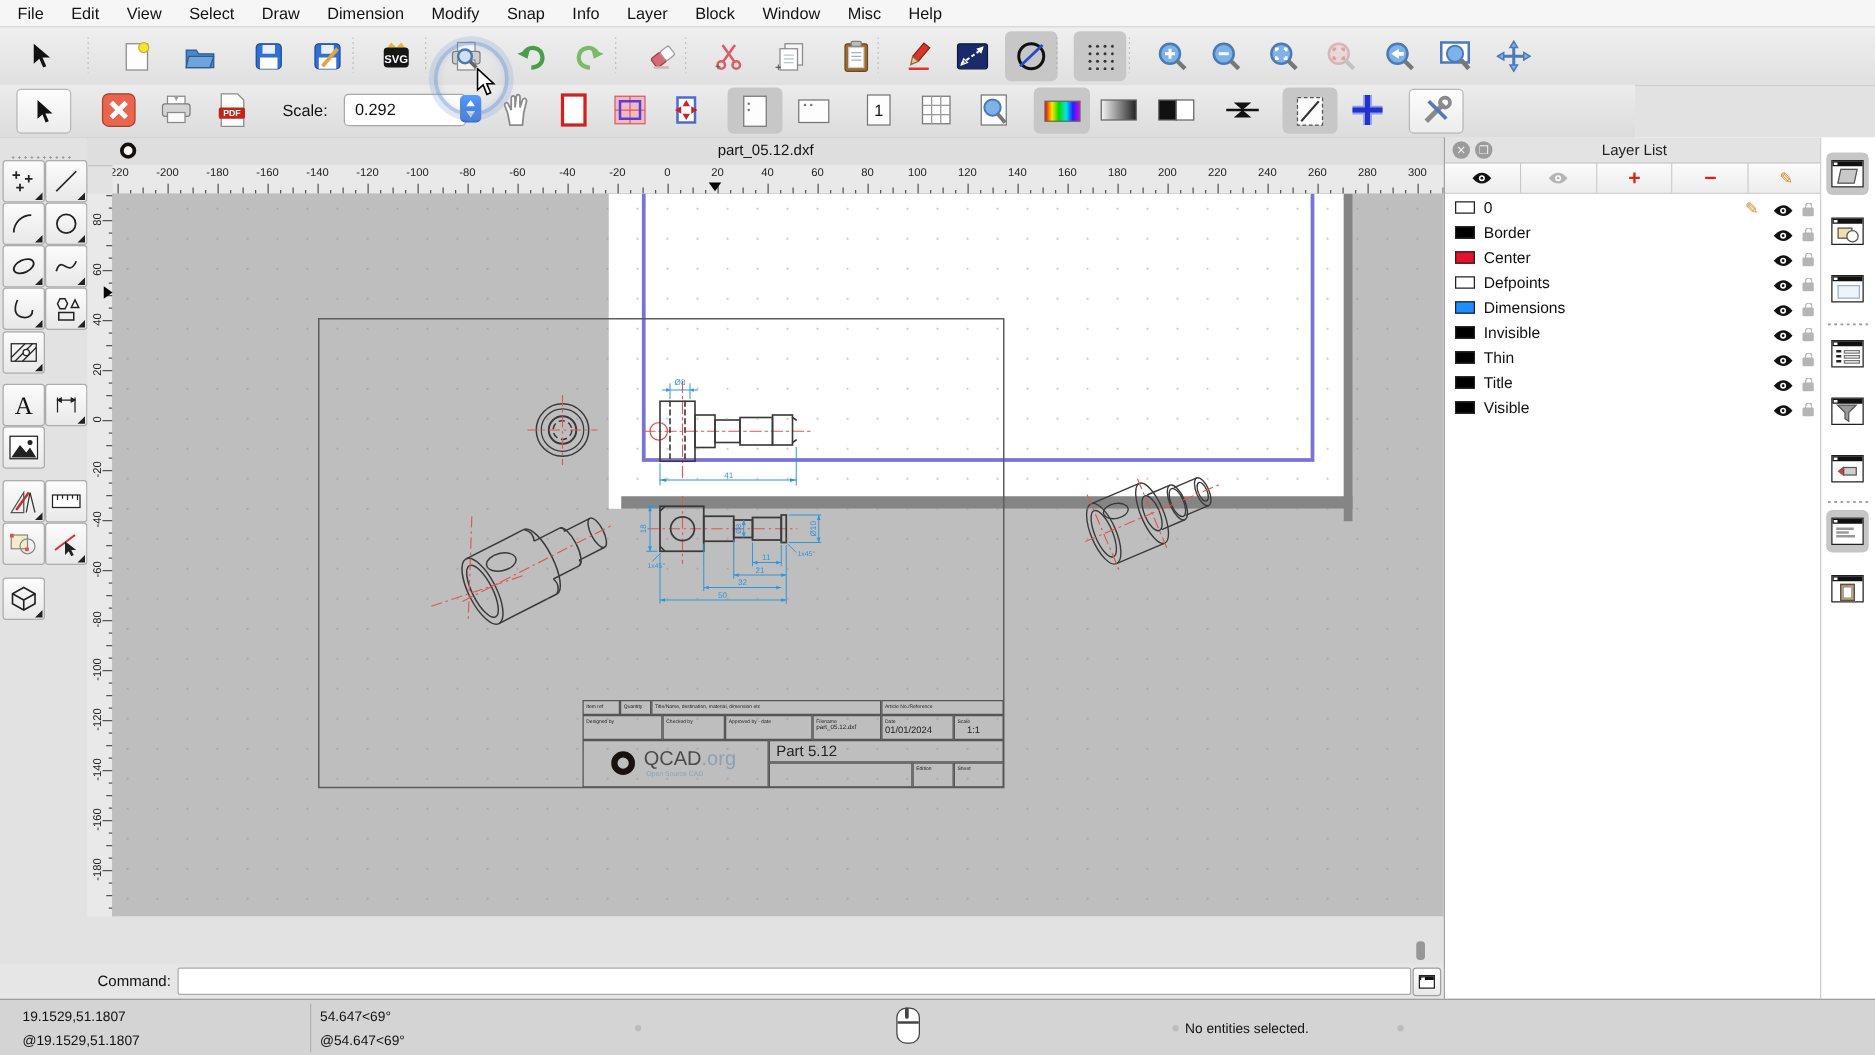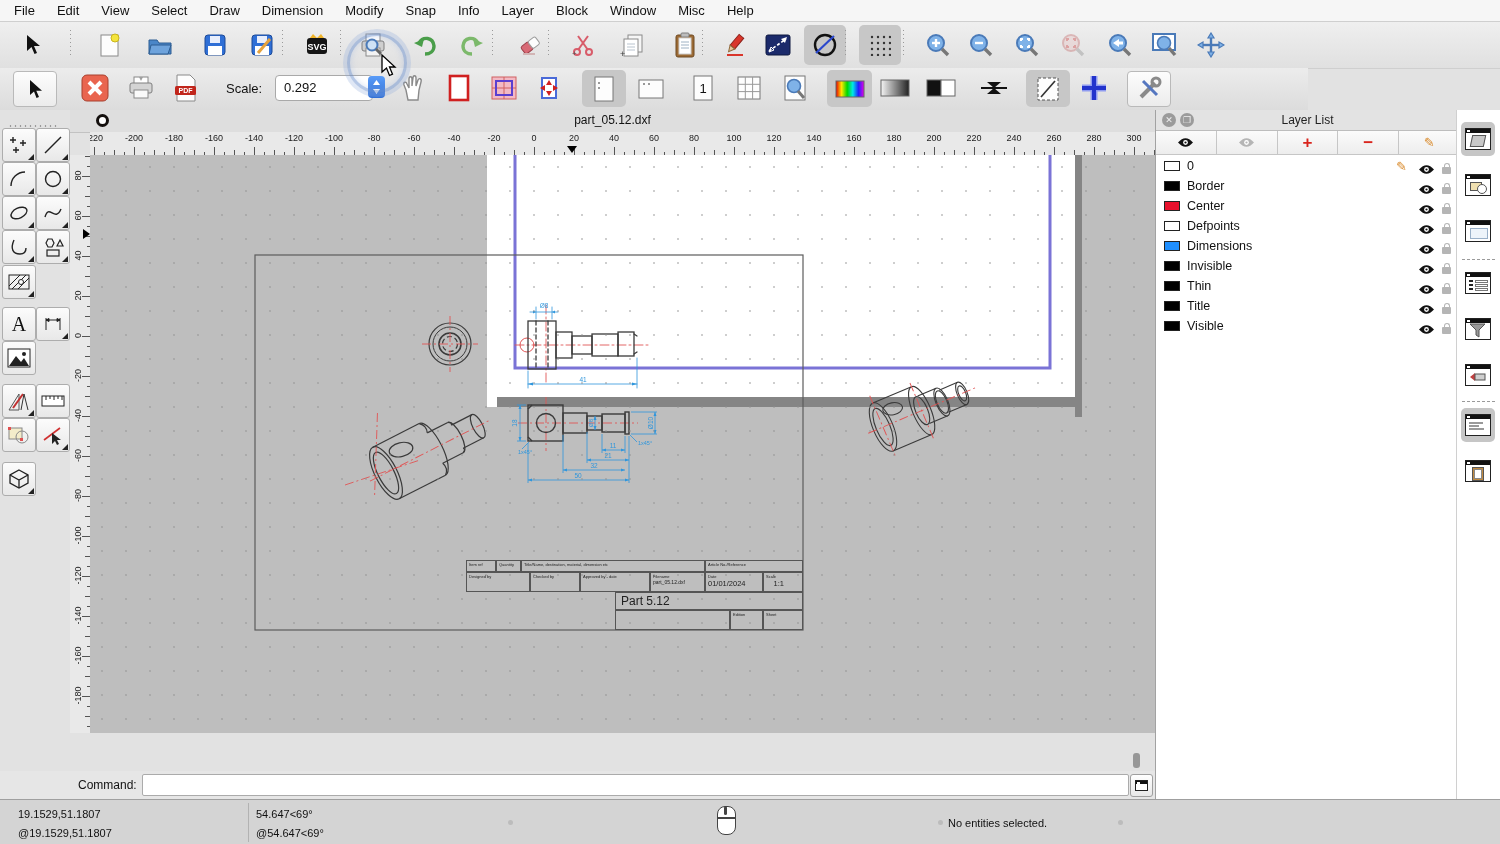--- a/index.html
+++ b/index.html
@@ -1032,20 +1032,25 @@
         <span style="font-size:5px;">part_05.12.dxf</span>
       </div>
       <div class="tc" style="left:239px;top:12px;width:58px;height:20px;">
         <span>Date</span><br>
         <span style="font-size:7.5px;">01/01/2024</span>
       </div>
       <div class="tc" style="left:297px;top:12px;width:40px;height:20px;">
         <span>Scale</span><br>
         <span style="font-size:7.5px;float:right;margin-right:3px;">1:1</span>
       </div>
+      <div class="tc" style="left:0;top:32px;width:149px;height:38px;">
+        <span style="position:absolute;left:22px;top:8px;width:19px;height:19px;border:5px solid #181310;border-radius:50%;box-sizing:border-box;"></span>
+        <span style="position:absolute;left:48px;top:6px;font-size:16px;color:#4a4a4a;"><span>QCAD</span><span style="color:#8aa0b8;">.org</span></span>
+        <span style="position:absolute;left:50px;top:24px;font-size:5.5px;color:#8aa0b8;">Open Source CAD</span>
+      </div>
       <div class="tc" style="left:149px;top:32px;width:188px;height:18px;font-size:12px;padding-left:5px;">Part 5.12</div>
       <div class="tc" style="left:149px;top:50px;width:115px;height:20px;"></div>
       <div class="tc" style="left:264px;top:50px;width:33px;height:20px;">Edition</div>
       <div class="tc" style="left:297px;top:50px;width:40px;height:20px;">Sheet</div>
     </div>
   </div>
 
   <div class="hmarker" style="left:572px;position:absolute;top:146px;z-index:5;"></div>
   <div class="vmarker" style="top:234px;position:absolute;left:83px;z-index:5;"></div>
 

